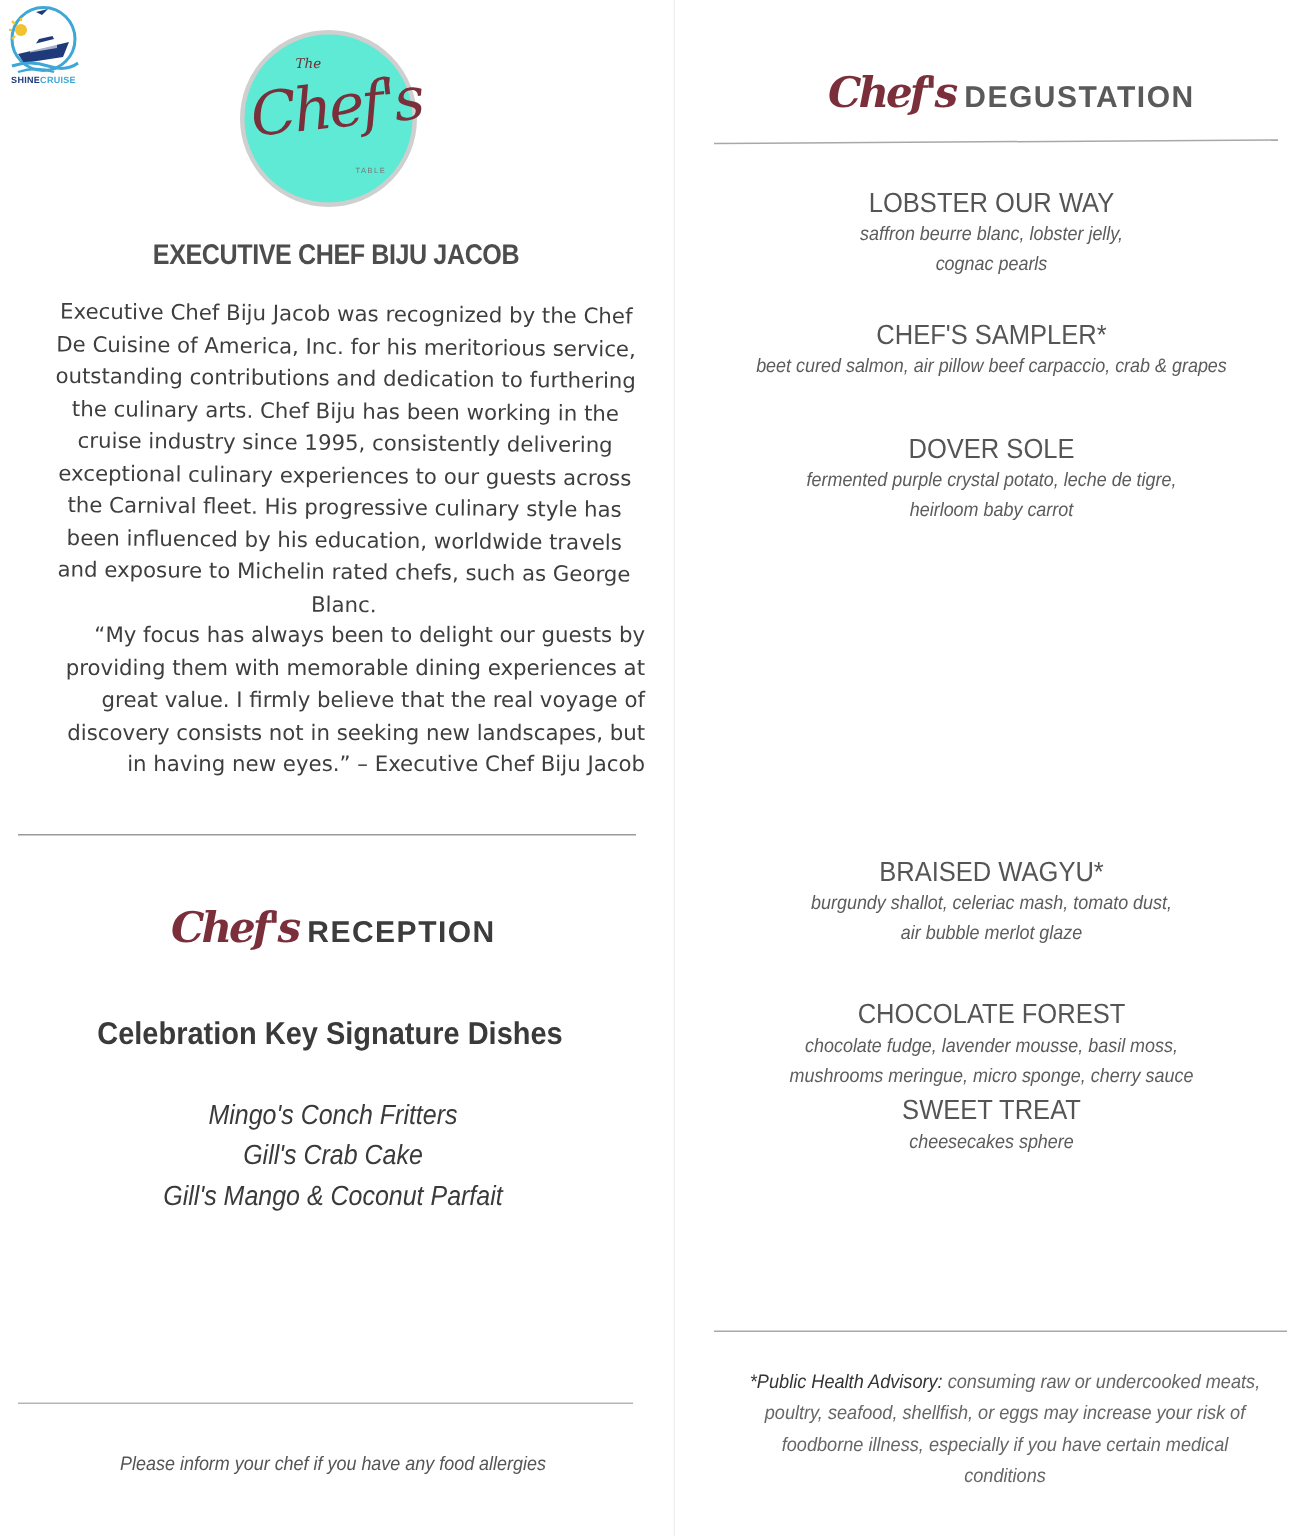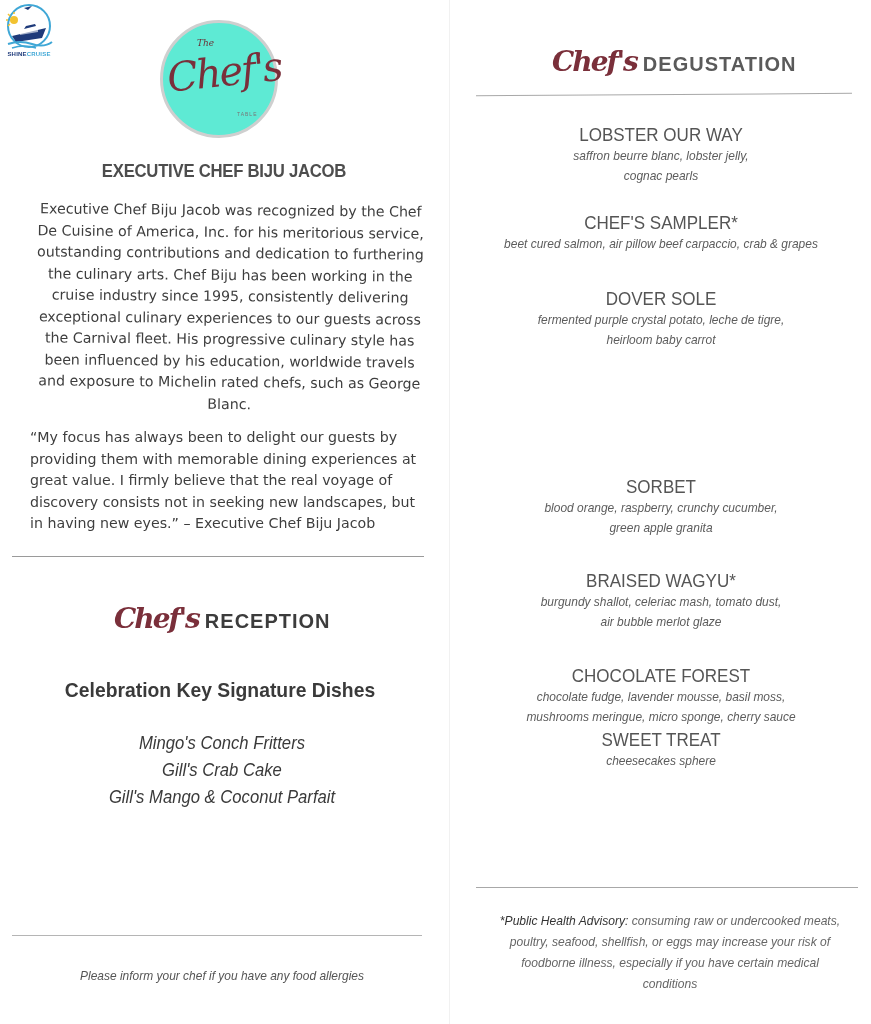--- a/index.html
+++ b/index.html
@@ -25,21 +25,21 @@
     .emblem .chefs { position: absolute; left: 4px; top: 26px; width: 110px; text-align: center;
       font-family: "DejaVu Serif", serif; font-style: italic; font-size: 40px; color: #7a2f3a;
       letter-spacing: -2px; transform: rotate(-6deg); }
     .emblem .table { position: absolute; left: 74px; top: 88px; font-size: 5px; letter-spacing: 1px; color: #777; }
 
     .exec-title { position: absolute; left: 0; width: 448px; top: 160px; text-align: center;
       font-size: 19px; color: #4d4d4d; letter-spacing: -0.3px; transform: scaleX(0.88); }
 
     .bio { position: absolute; left: 30px; width: 400px; top: 200px; text-align: center;
       font-family: "DejaVu Sans", sans-serif; font-size: 14.2px; line-height: 21.5px; color: #3e3e3e; transform: rotate(0.5deg); }
-    .quote { position: absolute; left: 30px; width: 400px; top: 427px; text-align: left;
+    .quote { position: absolute; left: 30px; width: 400px; top: 414px; text-align: right;
       font-family: "DejaVu Sans", sans-serif; font-size: 14.2px; line-height: 21.5px; color: #3e3e3e; }
 
     .rule { position: absolute; height: 1px; background: #9a9a9a; }
     .rule-left-1 { left: 12px; width: 412px; top: 556px; }
     .rule-left-2 { left: 12px; width: 410px; top: 935px; background: #b5b5b5; }
     .rule-right-1 { left: 26px; width: 376px; top: 94px; background: #a8a8a8; transform: rotate(-0.35deg); }
     .rule-right-2 { left: 26px; width: 382px; top: 887px; background: #a8a8a8; }
 
     .section-head { position: absolute; white-space: nowrap; }
     .section-head .script { font-family: "DejaVu Serif", serif; font-style: italic; font-weight: bold;
@@ -140,25 +140,20 @@
     <span class="course-desc">beet cured salmon, air pillow beef carpaccio, crab &amp; grapes</span>
   </div>
 
   <div class="course" style="top:288px">
     <span class="course-name">DOVER SOLE</span>
     <span class="course-desc">fermented purple crystal potato, leche de tigre,</span>
     <span class="course-desc">heirloom baby carrot</span>
   </div>
 
 
-  <div class="course" style="top:476px">
-    <span class="course-name">SORBET</span>
-    <span class="course-desc">blood orange, raspberry, crunchy cucumber,</span>
-    <span class="course-desc">green apple granita</span>
-  </div>
 
   <div class="course" style="top:570px">
     <span class="course-name">BRAISED WAGYU*</span>
     <span class="course-desc">burgundy shallot, celeriac mash, tomato dust,</span>
     <span class="course-desc">air bubble merlot glaze</span>
   </div>
 
   <div class="course" style="top:665px">
     <span class="course-name">CHOCOLATE FOREST</span>
     <span class="course-desc">chocolate fudge, lavender mousse, basil moss,</span>

